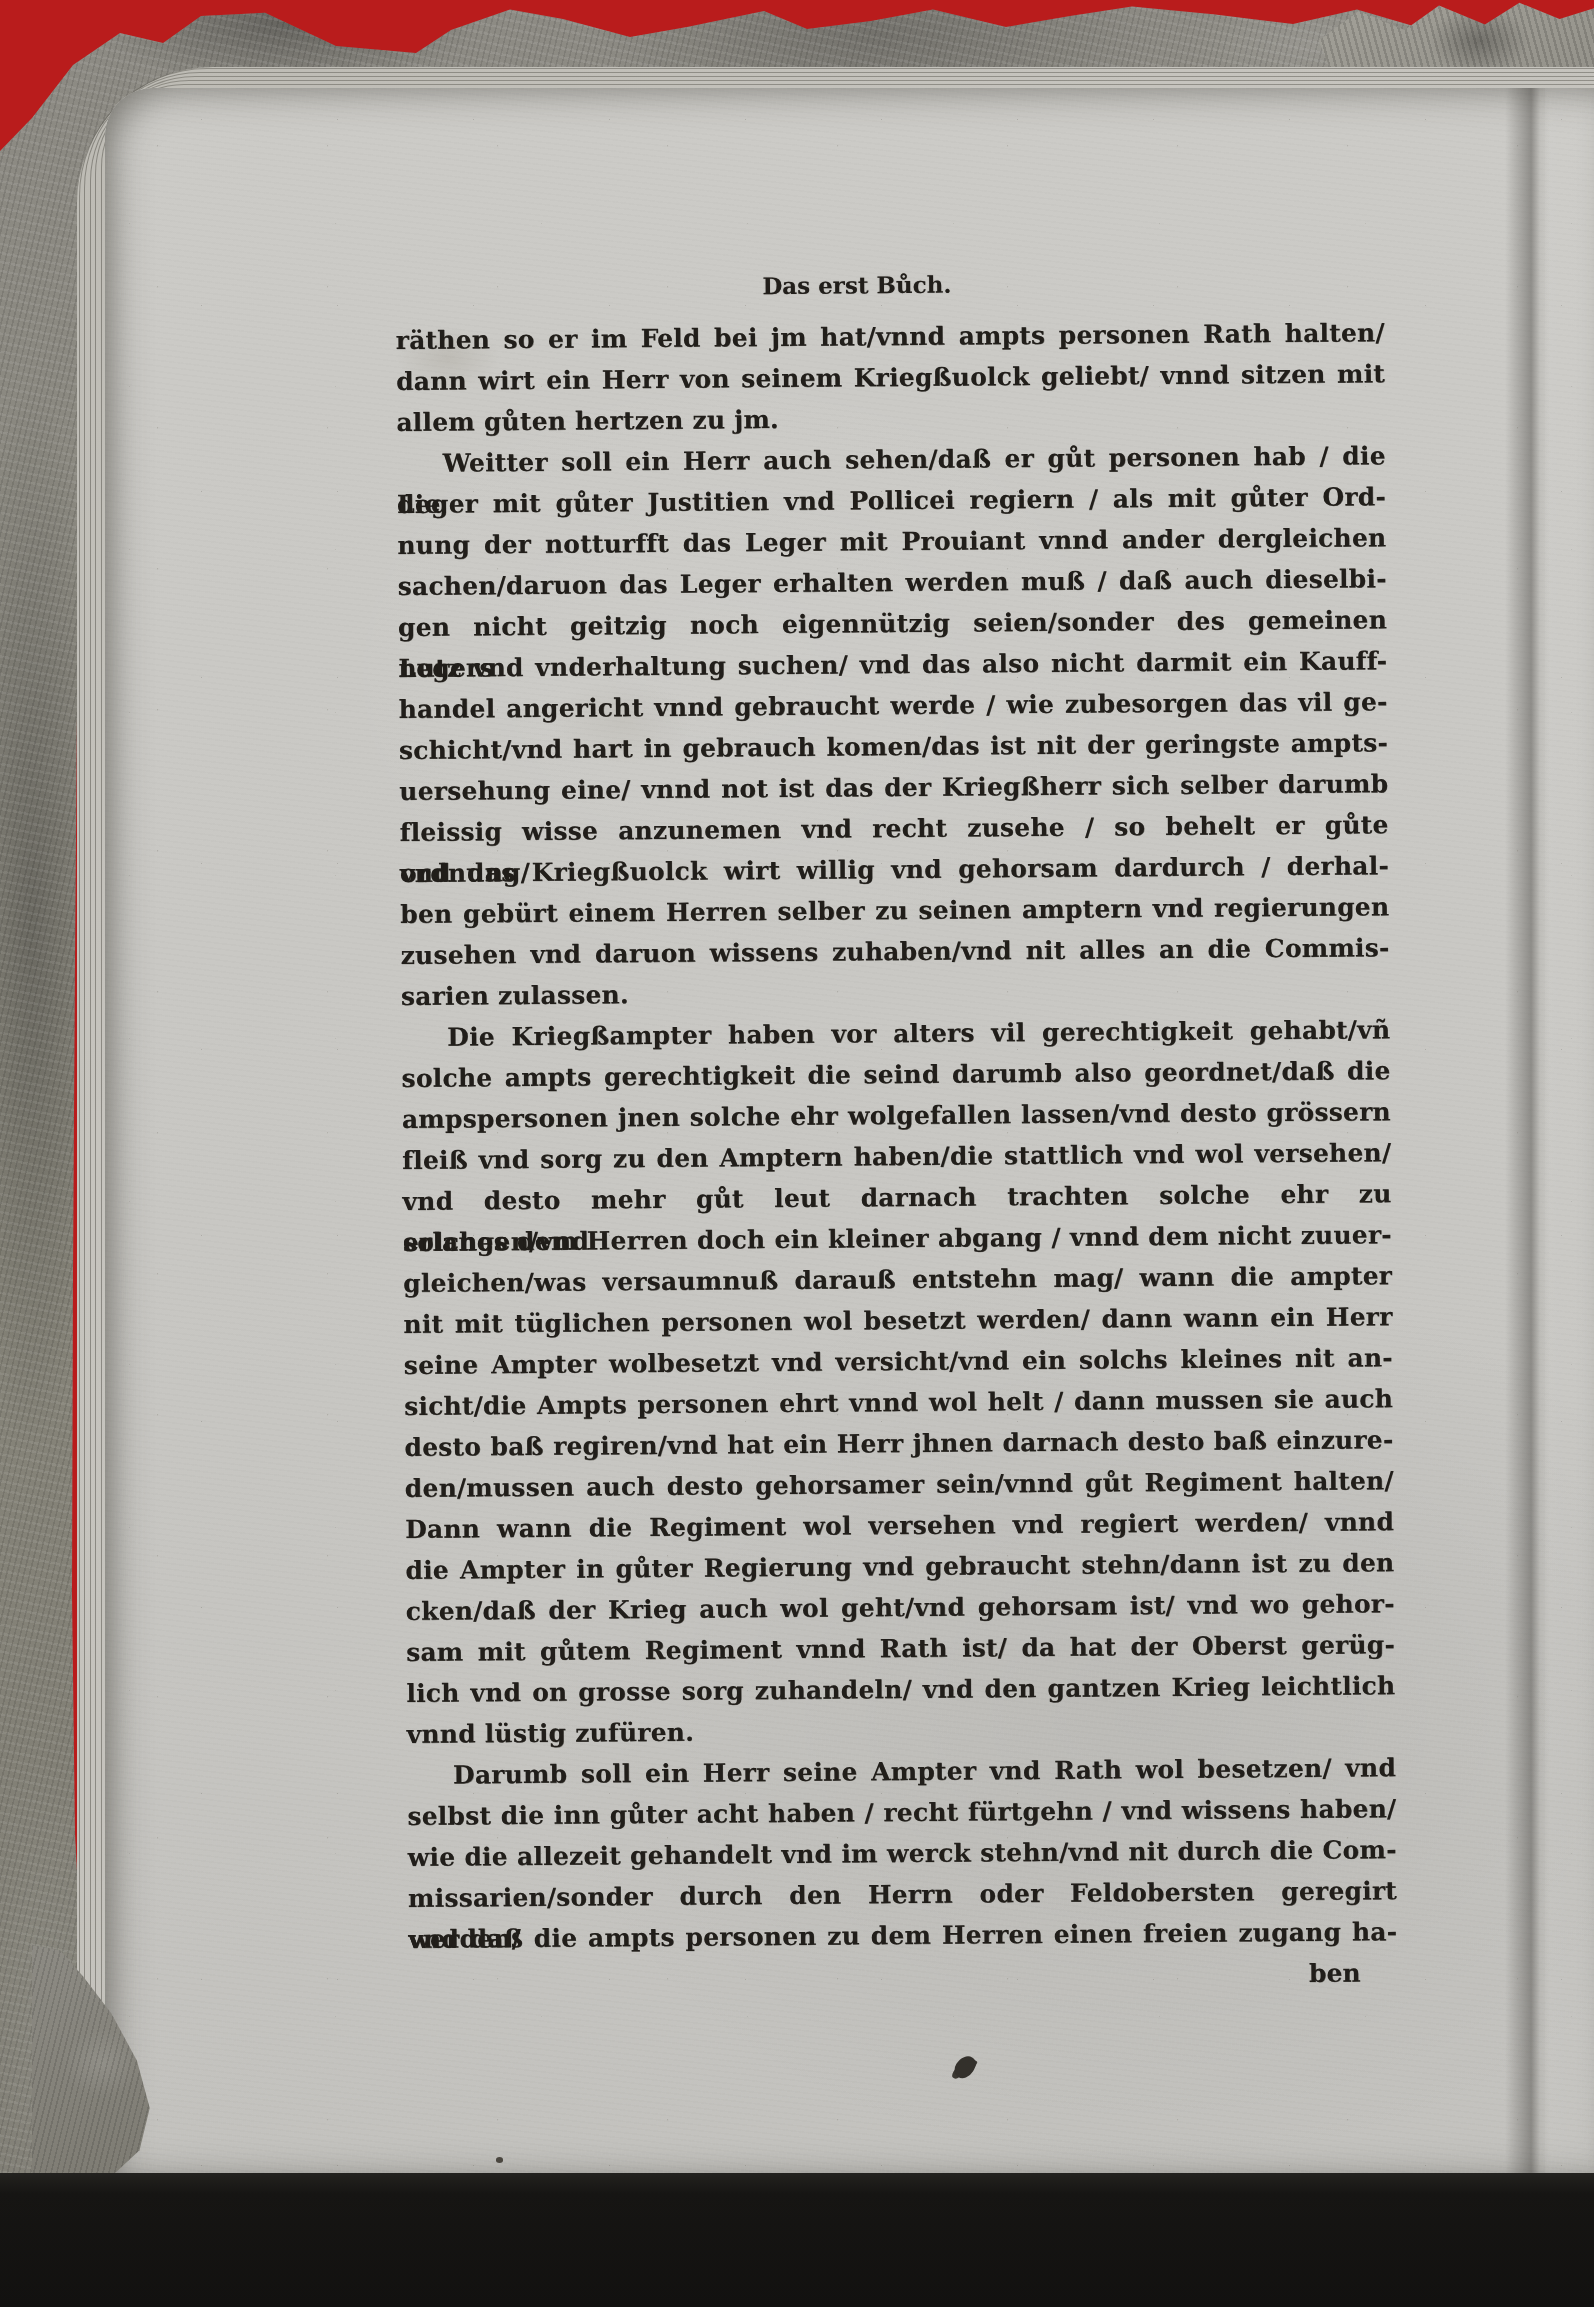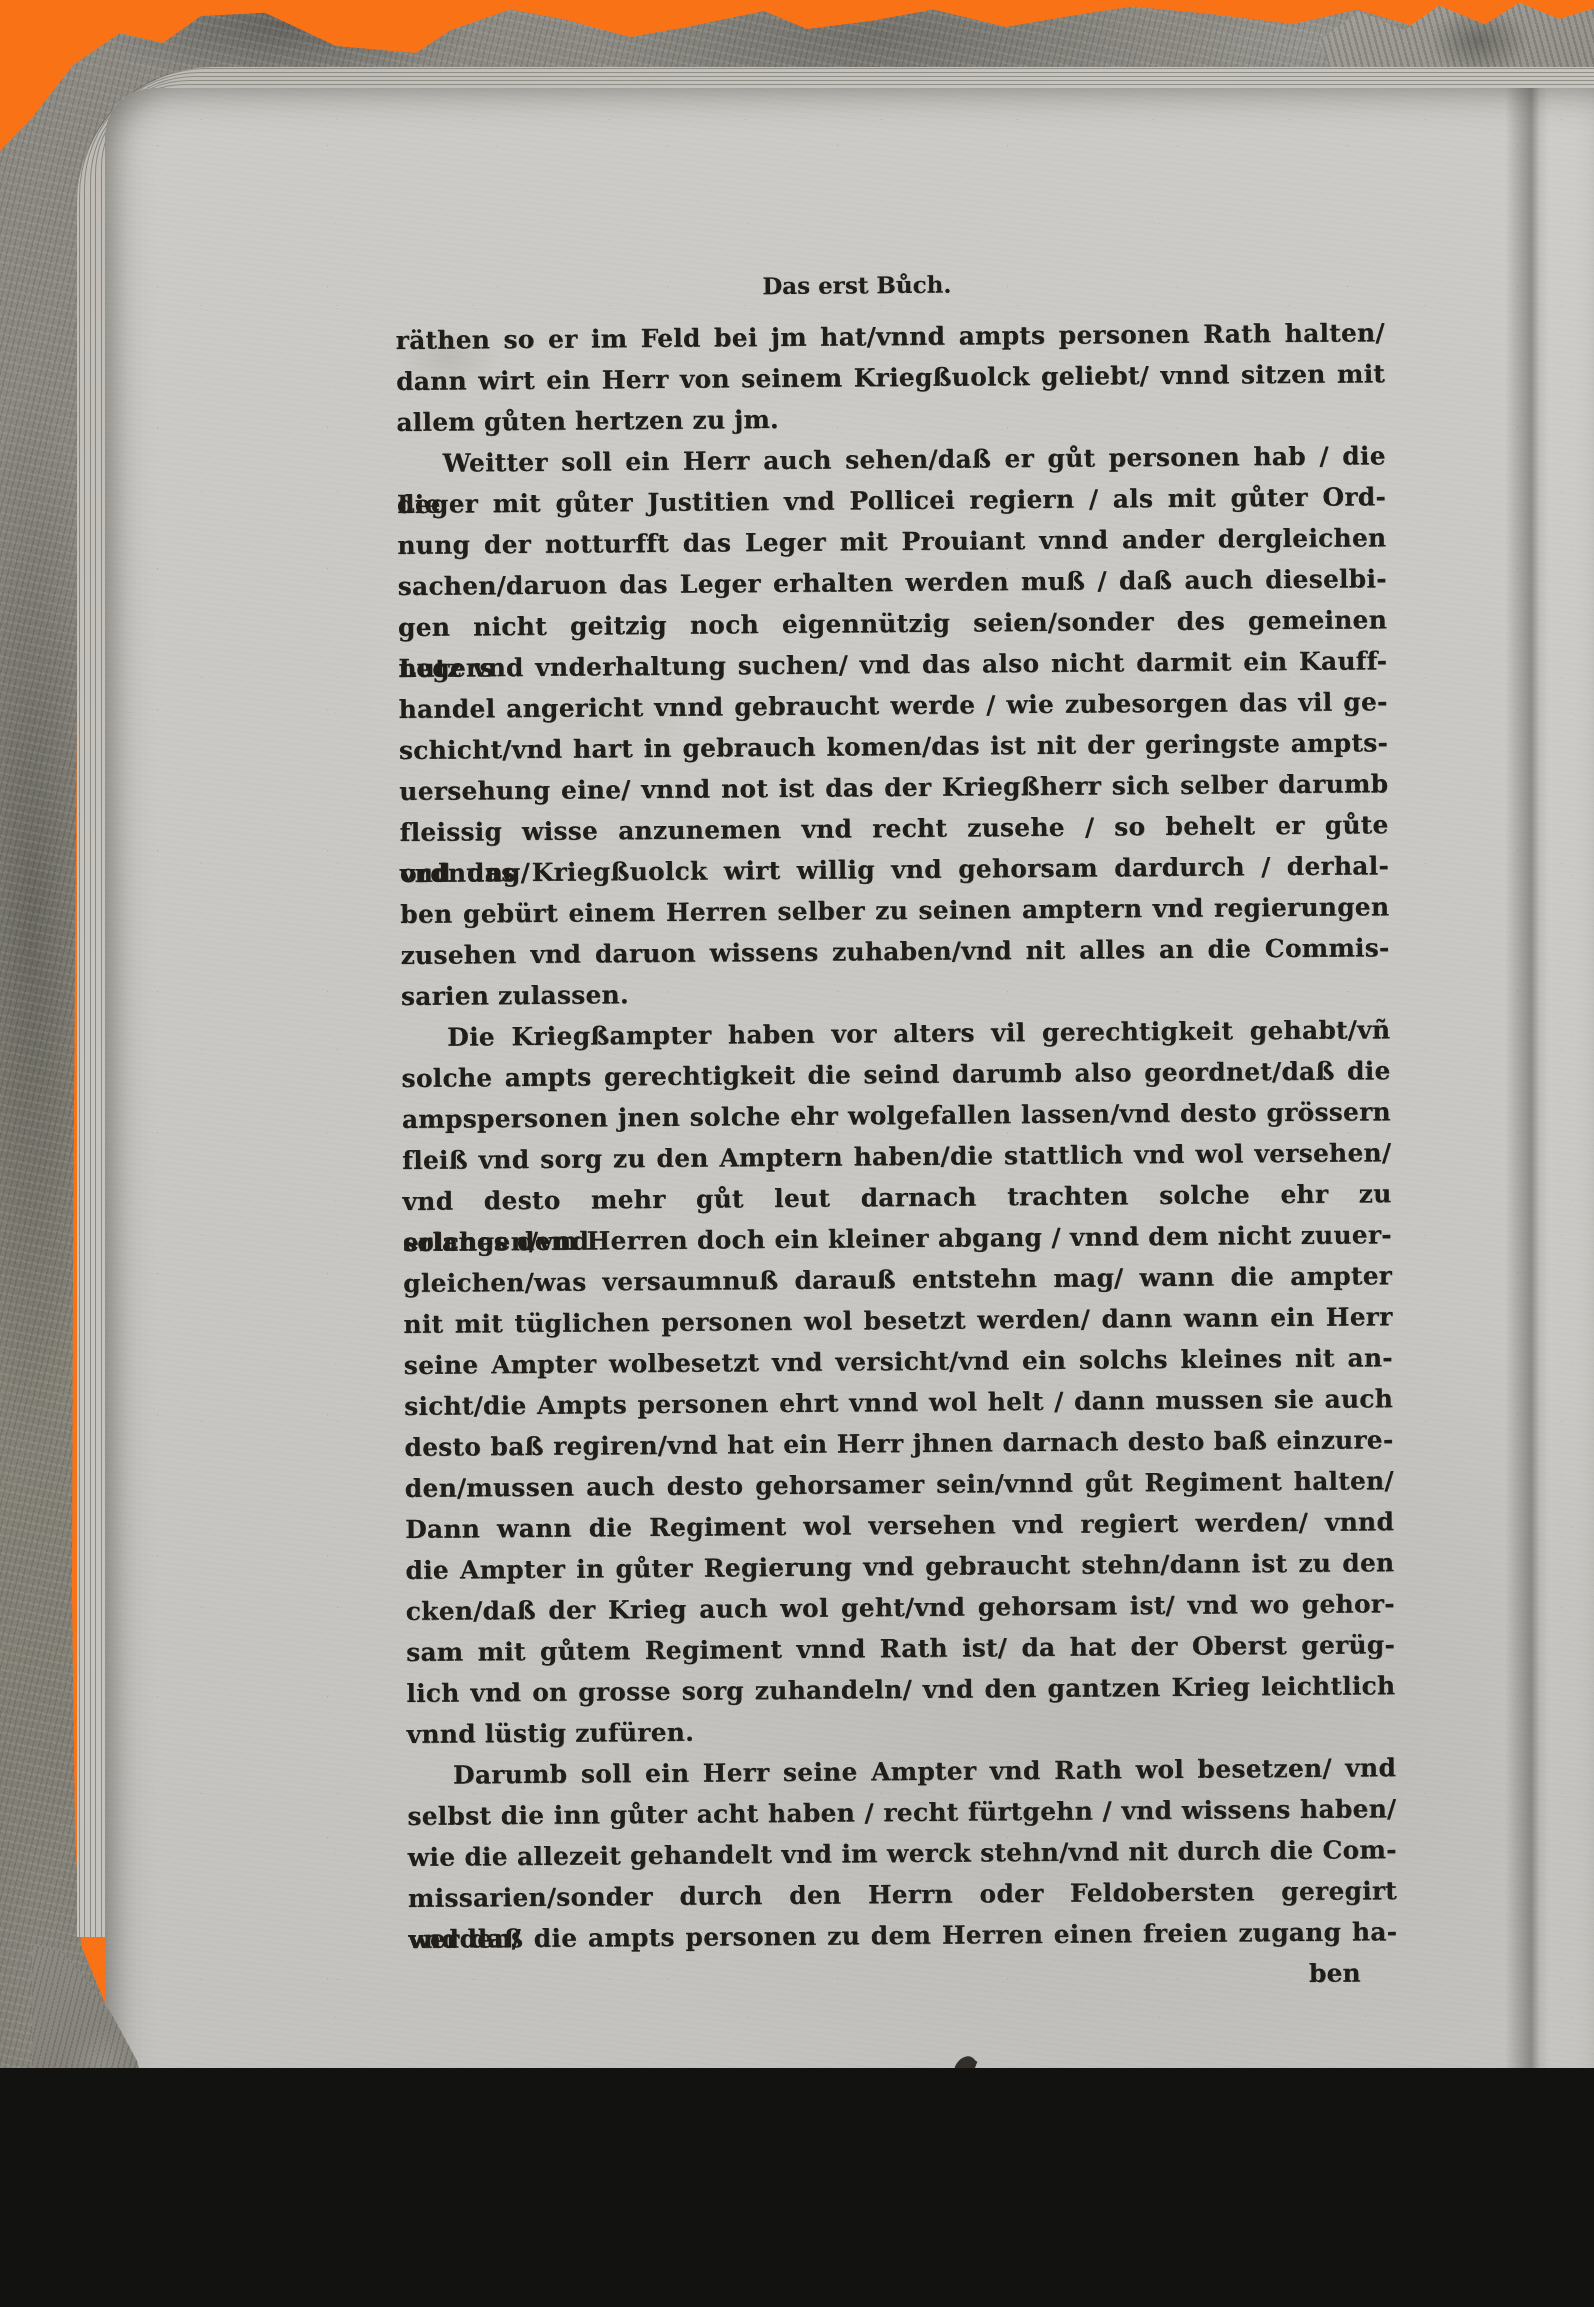--- a/index.html
+++ b/index.html
@@ -1,20 +1,20 @@
 <!DOCTYPE html>
 <html style="font-size:12.8px"><head>
 <meta charset="utf-8">
 <style>
   html,body{margin:0;padding:0;background:#121211;}
   #scan{
     position:relative;
-    width:1594px;height:2068px;
+    width:1594px;height:2307px;
     overflow:hidden;
-    background:#f97316;
+    background:#b91c1c;
     font-family:"DejaVu Serif","Liberation Serif",serif;
   }
   
   #board{
     position:absolute;left:0;top:0;width:1594px;height:2307px;z-index:1;
     background:
       repeating-linear-gradient(104deg, rgba(0,0,0,.10) 0 1.6px, rgba(0,0,0,0) 1.6px 5.6px),
       repeating-linear-gradient(11deg, rgba(255,255,255,.07) 0 2.4px, rgba(255,255,255,0) 2.4px 8.8px),
       radial-gradient(271px 96px at 18% 1%, rgba(0,0,0,.28), rgba(0,0,0,0) 70%),
       radial-gradient(399px 128px at 55% 1.5%, rgba(0,0,0,.18), rgba(0,0,0,0) 70%),

